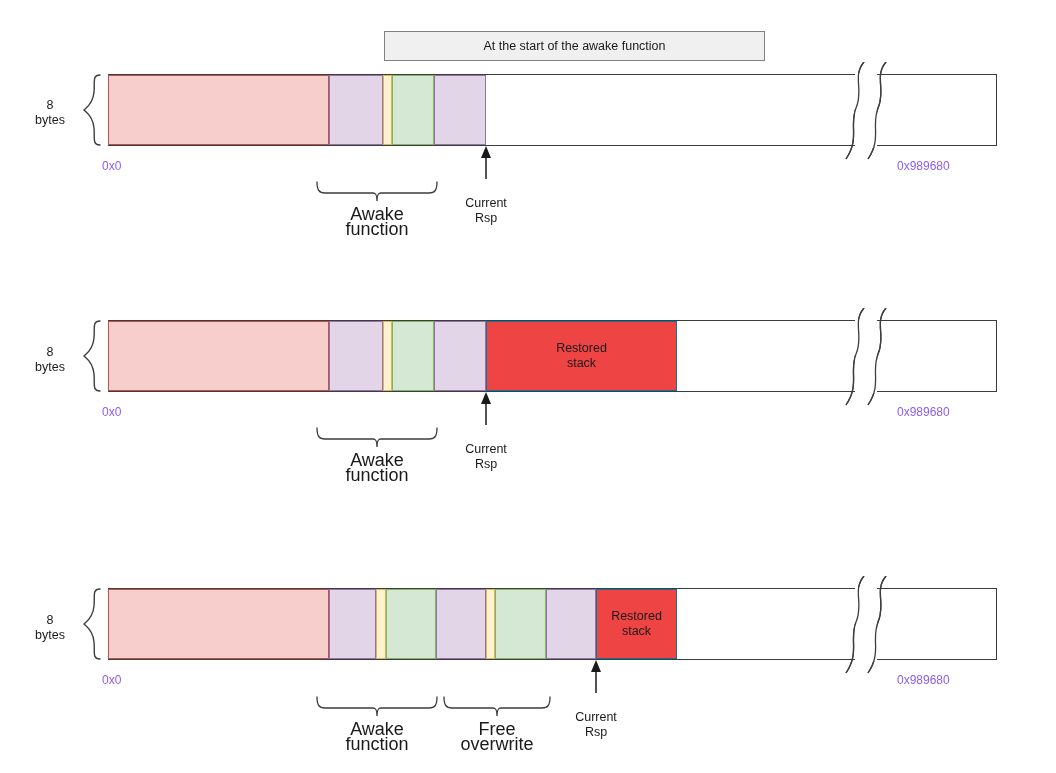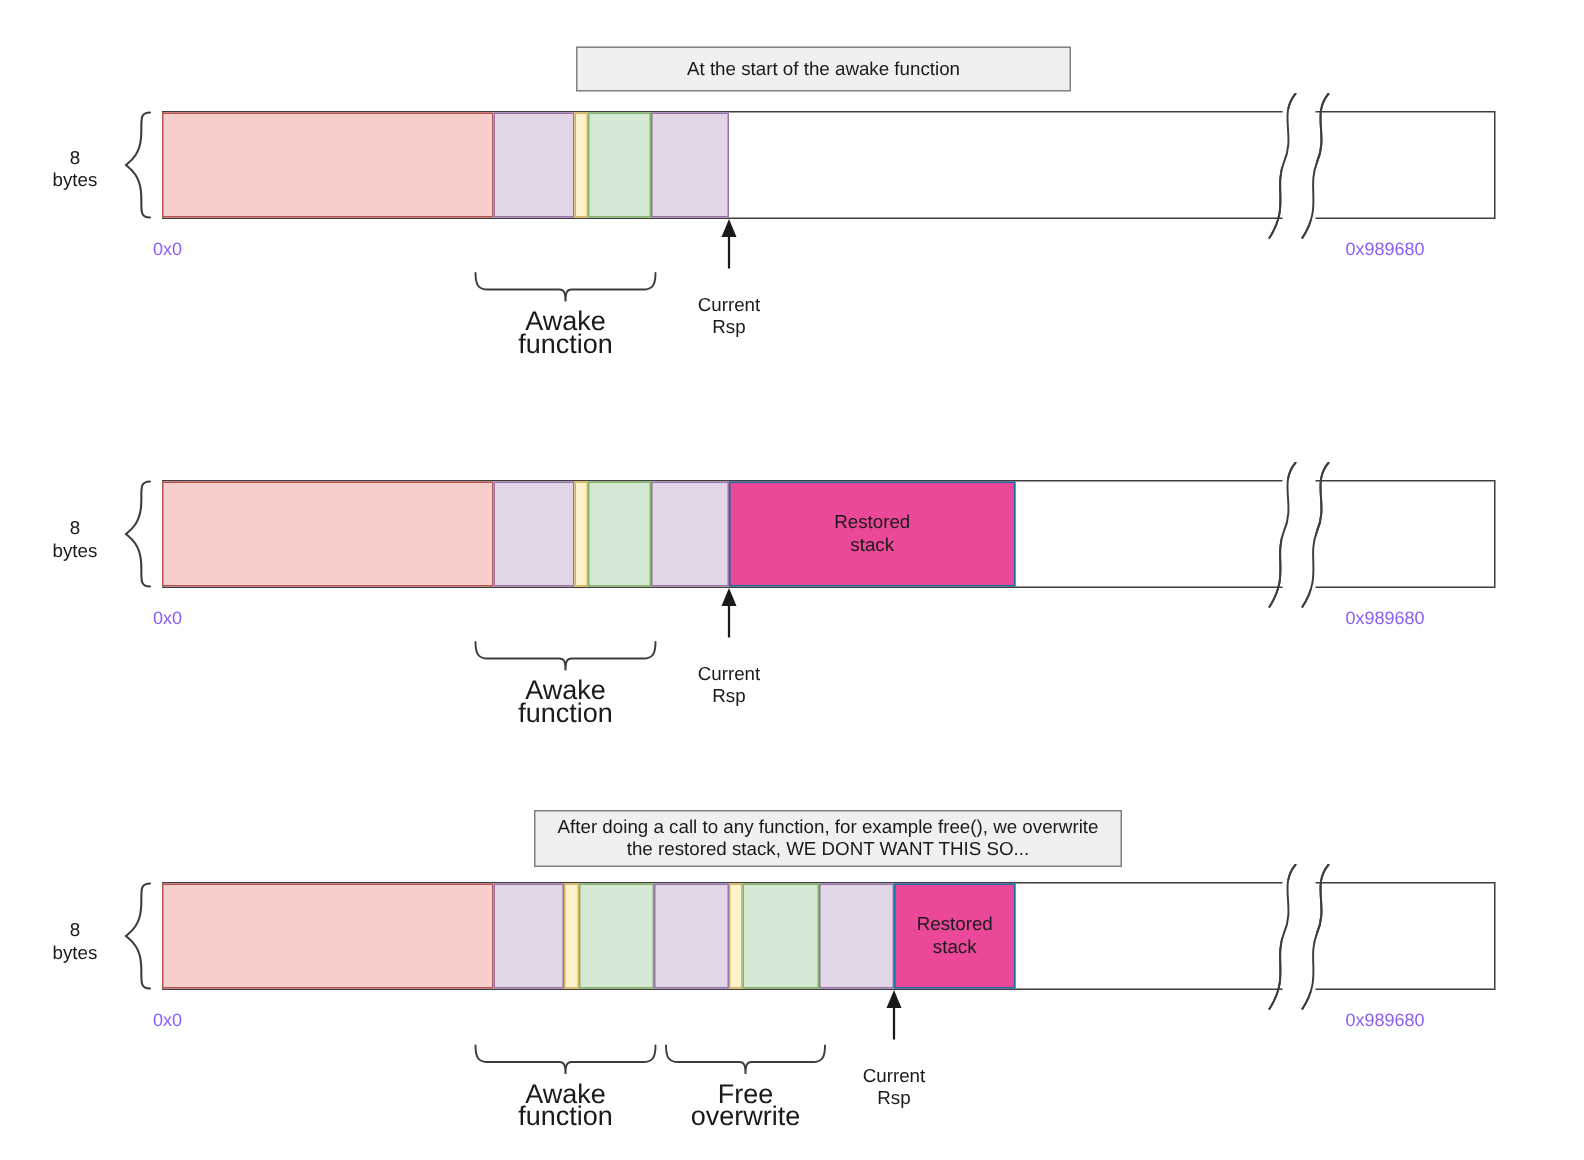--- a/index.html
+++ b/index.html
@@ -22,21 +22,21 @@
   
   .bar{
     position:absolute;box-sizing:border-box;
     border:1px solid #3d3d3d;background:#ffffff;
   }
   .seg{position:absolute;top:0;bottom:0;box-sizing:border-box;}
   .seg.red   {background:#f8cecc;border:1px solid #b85450;}
   .seg.purple{background:#e1d5e7;border:1px solid #9673a6;}
   .seg.yellow{background:#fff2cc;border:1px solid #d6b656;}
   .seg.green {background:#d5e8d4;border:1px solid #82b366;}
-  .seg.blue  {background:#ec4899;border:1px solid #10739e;}
+  .seg.blue  {background:#ef4444;border:1px solid #10739e;}
   .seg-label{
     position:absolute;left:0;right:0;top:50%;transform:translateY(-50%);
     text-align:center;font-size:12.5px;line-height:15px;color:#1a1a1a;
     white-space:pre-line;pointer-events:none;
   }
 
   
   .breakmark{position:absolute;pointer-events:none;}
 
   
@@ -62,21 +62,21 @@
   .arrowlabel{
     position:absolute;text-align:center;font-size:12.5px;line-height:15px;
     color:#1a1a1a;white-space:pre-line;margin-top:12px;
   }
 </style>
 </head>
 <body>
 
 <div class="panel" style="top:0;height:260px;">
 
-  <div class="callout" style="left:384px;top:31px;width:330px;height:30px;">At the start of the awake function</div>
+  <div class="callout" style="left:384px;top:31px;width:381px;height:30px;">At the start of the awake function</div>
 
   <div class="leftlabel" style="left:20px;top:98px;width:60px;">8
 bytes</div>
   <svg class="vbrace" style="left:82px;top:74px;" width="22" height="72" viewBox="0 0 22 72">
     <path d="M18 1 C10 1 13 8 12 18 C11 30 4 34 2 36 C4 38 11 42 12 54 C13 64 10 71 18 71" fill="none" stroke="#3d3d3d" stroke-width="1.4" stroke-linecap="round"></path>
   </svg>
 
   <div class="bar" style="left:108px;top:74px;width:889px;height:72px;">
     <div class="seg red" style="left:-1px;width:221px;"></div>
     <div class="seg purple" style="left:220px;width:54px;"></div>
@@ -155,21 +155,20 @@
   <svg class="arrow" style="left:478px;top:134px;" width="16" height="34" viewBox="0 0 16 34">
     <line x1="8" y1="33" x2="8" y2="9" stroke="#1a1a1a" stroke-width="1.5"></line>
     <path d="M8 0 L13 12 L3 12 Z" fill="#1a1a1a"></path>
   </svg>
   <div class="arrowlabel" style="left:446px;top:172px;width:80px;">Current
 Rsp</div>
 </div>
 
 <div class="panel" style="top:520px;height:253px;">
 
-  <div class="callout" style="left:356px;top:20px;width:392px;height:38px;">After doing a call to any function, for example free(), we overwrite the restored stack, WE DONT WANT THIS SO...</div>
 
   <div class="leftlabel" style="left:20px;top:93px;width:60px;">8
 bytes</div>
   <svg class="vbrace" style="left:82px;top:68px;" width="22" height="72" viewBox="0 0 22 72">
     <path d="M18 1 C10 1 13 8 12 18 C11 30 4 34 2 36 C4 38 11 42 12 54 C13 64 10 71 18 71" fill="none" stroke="#3d3d3d" stroke-width="1.4" stroke-linecap="round"></path>
   </svg>
 
   <div class="bar" style="left:108px;top:68px;width:889px;height:72px;">
     <div class="seg red" style="left:-1px;width:221px;"></div>
     <div class="seg purple" style="left:220px;width:47px;"></div>

